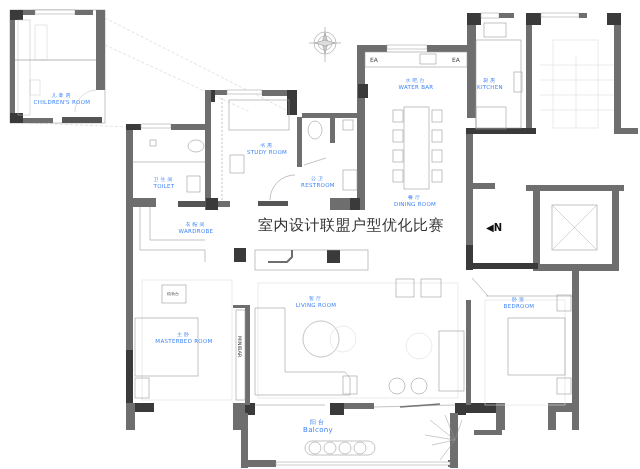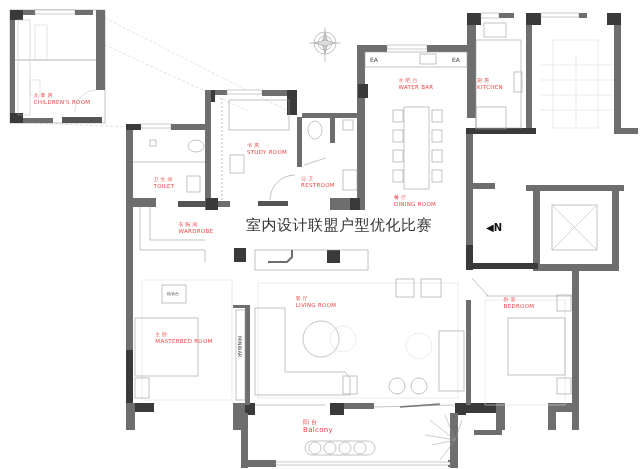--- a/index.html
+++ b/index.html
@@ -1,21 +1,21 @@
 <!DOCTYPE html>
 <html><head>
 <meta charset="utf-8">
 <style>
   html, body { margin:0; padding:0; background:#ffffff; }
   body { width:640px; height:469px; position:relative; overflow:hidden; font-family:"DejaVu Sans", sans-serif; }
   .plan { position:absolute; left:0; top:0; width:640px; height:469px; }
-  .lbl { position:absolute; text-align:left; color:#ef4444; line-height:1.15; white-space:nowrap; transform:translateX(-50%); }
+  .lbl { position:absolute; text-align:center; color:#3b82f6; line-height:1.15; white-space:nowrap; transform:translateX(-50%); }
   .lbl .cn { display:block; font-size:5px; letter-spacing:2px; }
   .lbl .en { display:block; font-size:5.5px; letter-spacing:0.3px; }
-  .title { position:absolute; left:246px; top:216px; font-size:15px; color:#333; letter-spacing:0.5px; white-space:nowrap; }
+  .title { position:absolute; left:258px; top:216px; font-size:15px; color:#333; letter-spacing:0.5px; white-space:nowrap; }
   .north { position:absolute; left:486px; top:222px; font-size:10px; font-weight:bold; color:#111; white-space:nowrap; }
   .small-lbl { position:absolute; font-size:6px; color:#444; white-space:nowrap; }
   .vert-lbl { position:absolute; font-size:5px; color:#444; writing-mode:vertical-rl; }
   .balcony .en { font-size:7px; }
   .balcony .cn { font-size:6px; }
 </style>
 </head>
 <body>
 
 <div class="plan">

